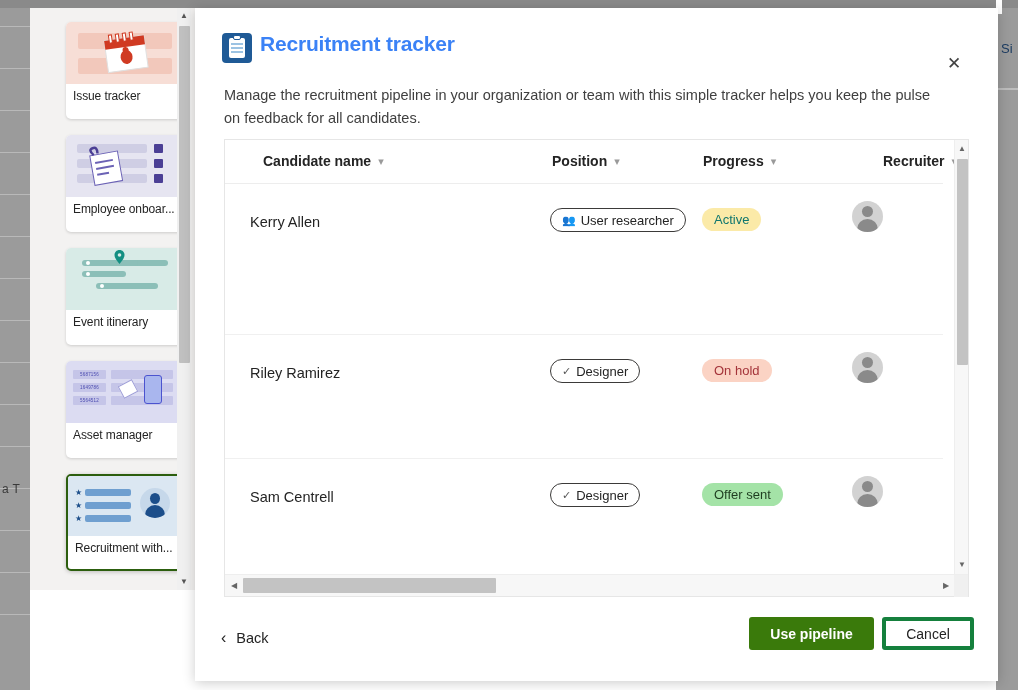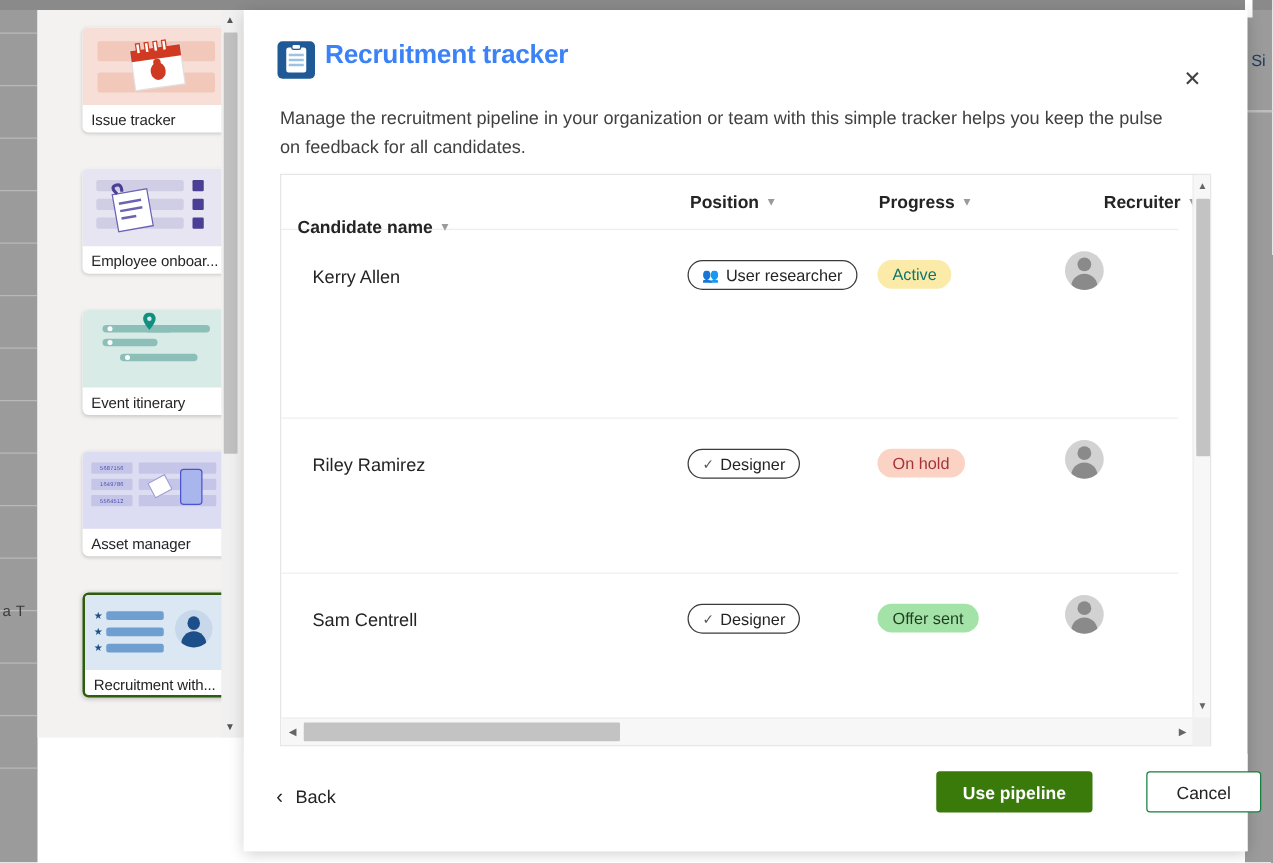--- a/index.html
+++ b/index.html
@@ -46,21 +46,21 @@
   }
 
   
   .rail {
     position: absolute; left: 30px; top: 8px; width: 165px; height: 582px;
     background: #f3f2f1; overflow: hidden;
   }
   .rail-inner { position: absolute; left: 0; top: 0; width: 147px; }
 
   .tcard {
-    position: absolute; left: 36px; width: 118px; height: 84px;
+    position: absolute; left: 36px; width: 118px; height: 97px;
     background: #ffffff; border-radius: 5px;
     box-shadow: 0 1px 3px rgba(0,0,0,0.16);
     overflow: hidden;
   }
   .tcard.selected {
     border: 2px solid #2c5e0e;
     box-shadow: 0 1px 4px rgba(0,0,0,0.22);
   }
   .tcard-thumb {
     position: relative; width: 100%; height: 62px; overflow: hidden;
@@ -172,21 +172,21 @@
   }
   .thead {
     position: absolute; left: 0; top: 0; width: 718px; height: 44px;
     border-bottom: 1px solid #ededed;
   }
   .th {
     position: absolute; top: 13px; font-size: 14px; color: #242424; font-weight: bold;
     white-space: nowrap;
   }
   .th .chev { display: inline-block; margin-left: 7px; color: #9a9a9a; font-weight: normal; font-size: 11px; vertical-align: 1px; }
-  .th-name { left: 13px; margin-top: 20px; }
+  .th-name { left: 38px; }
   .th-pos  { left: 327px; }
   .th-prog { left: 478px; }
   .th-rec2 { left: 658px; }
 
   .rows { position: absolute; left: 0; top: 44px; width: 718px; height: 390px; overflow: hidden; }
   .row { position: relative; width: 718px; border-bottom: 1px solid #f0f0f0; }
   .row.r1 { height: 151px; }
   .row.r2 { height: 124px; }
   .row.r3 { height: 115px; border-bottom: none; }
 
@@ -238,24 +238,23 @@
   }
   .back-btn .chev-l { font-size: 16px; color: #242424; }
   .btn-primary {
     position: absolute; left: 554px; top: 14px; width: 125px; height: 33px;
     background: #3a7a0b; color: #ffffff; border: none; border-radius: 3px;
     font-size: 14px; font-weight: bold; cursor: pointer;
     font-family: "Liberation Sans", sans-serif;
   }
   .btn-secondary {
     position: absolute; left: 687px; top: 14px; width: 92px; height: 33px;
-    background: #ffffff; color: #242424; border: 1px solid #15803d; border-radius: 3px;
+    background: #ffffff; color: #242424; border: 4px solid #15803d; border-radius: 3px;
     font-size: 14px; cursor: pointer;
     font-family: "Liberation Sans", sans-serif;
-    margin-left: 35px;
   }
 </style>
 </head>
 <body>
 
 <div id="root">
 
   <div class="bg-topbar"></div>
 
   <div class="bg-left-strip"></div>

